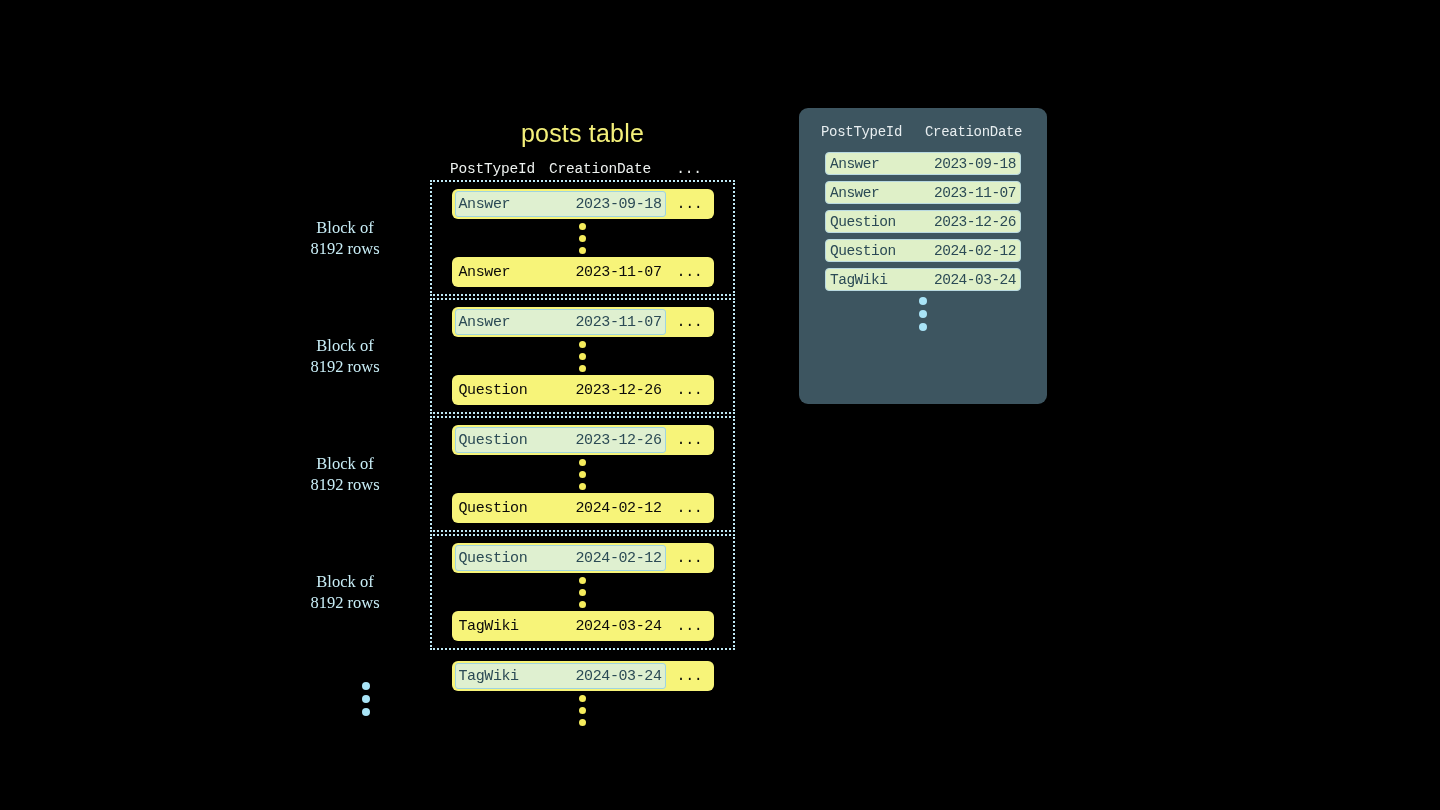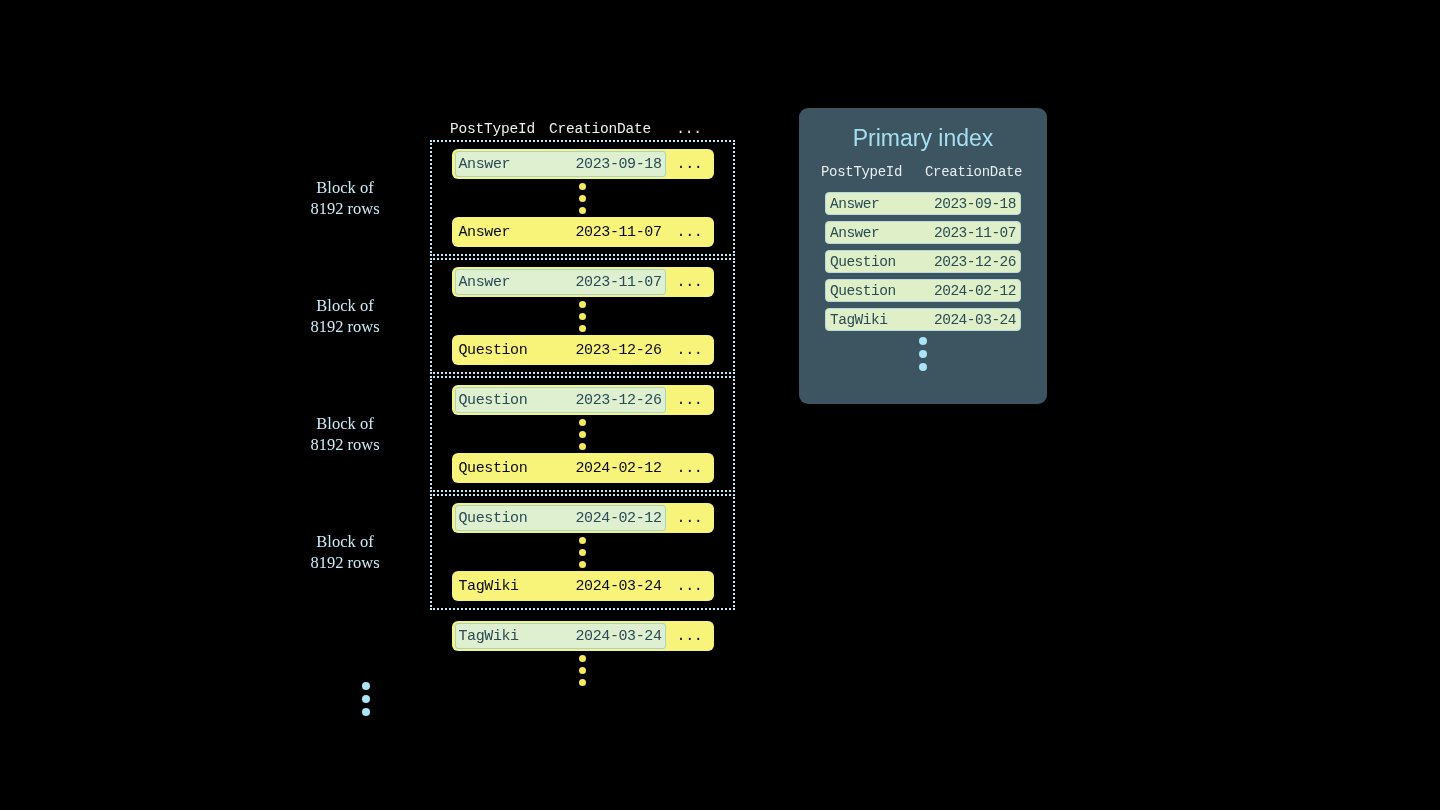--- a/index.html
+++ b/index.html
@@ -218,20 +218,21 @@
     height: 8px;
     border-radius: 50%;
     background: #a9e4f7;
   }
 </style>
 </head>
 <body>
 
 <div id="posts-table-section">
 
+  <div id="posts-table-title">posts table</div>
 
   <div id="posts-table-headers">
     <span class="col-type">PostTypeId</span>
     <span class="col-date">CreationDate</span>
     <span class="col-more">...</span>
   </div>
 
   <div class="block">
     <div class="block-label">Block of
 8192 rows</div>
@@ -345,21 +346,20 @@
 
 </div>
 
 <div id="left-bottom-dots">
   <span class="dot"></span>
   <span class="dot"></span>
   <span class="dot"></span>
 </div>
 
 <div id="primary-index-panel">
-  <div id="primary-index-title">Primary index</div>
 
   <div id="primary-index-headers">
     <span class="h h-type">PostTypeId</span>
     <span class="h h-date">CreationDate</span>
   </div>
 
   <div class="index-row">
     <span class="cell cell-type">Answer</span>
     <span class="cell cell-date">2023-09-18</span>
   </div>

